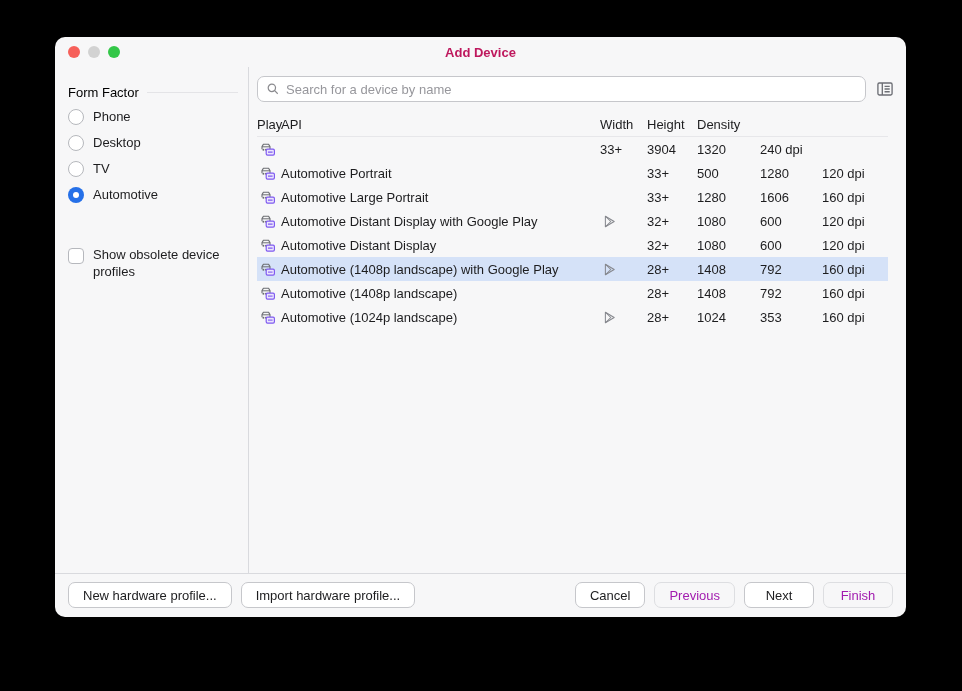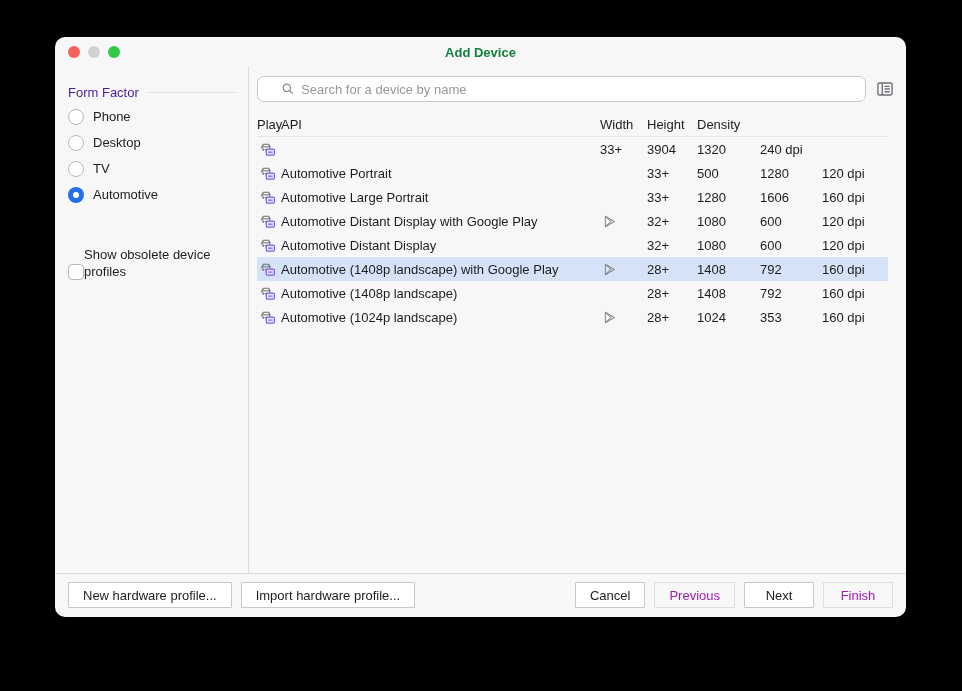--- a/index.html
+++ b/index.html
@@ -6,56 +6,56 @@
   html,body { width:962px; height:691px; background:#000; font-family:"Liberation Sans","DejaVu Sans",sans-serif; overflow:hidden; }
   .window { position:absolute; left:55px; top:37px; width:851px; height:580px; background:#f7f7f8; border-radius:10px; box-shadow:0 22px 60px rgba(0,0,0,.55); overflow:hidden; }
 
   
   .titlebar { height:30px; position:relative; display:flex; align-items:center; justify-content:center; }
   .lights { position:absolute; left:13px; top:0; bottom:0; display:flex; align-items:center; gap:8px; }
   .light { width:12px; height:12px; border-radius:50%; }
   .light.red { background:#f6605a; }
   .light.gray { background:#d2d2d2; }
   .light.green { background:#33c748; }
-  .title { font-size:13px; font-weight:700; color:#15803d; }
+  .title { font-size:13px; font-weight:700; color:#be185d; }
 
   
   .content { display:flex; height:506px; }
   .sidebar { width:194px; flex:none; border-right:1px solid #d9dade; padding:10px 0 0 13px; }
-  .section-label { display:flex; align-items:center; gap:8px; font-size:13px; color:#4c1d95; margin-top:8px; }
+  .section-label { display:flex; align-items:center; gap:8px; font-size:13px; color:#000000; margin-top:8px; }
   .section-label::after { content:''; flex:1; height:1px; background:#e4e4e7; margin-right:10px; }
   .radio-list { margin-top:9px; }
   .radio-row { display:flex; align-items:flex-start; gap:9px; height:26px; cursor:default; }
   .radio { width:16px; height:16px; border-radius:50%; background:#fff; border:1px solid #b6b8bd; flex:none; position:relative; }
   .radio.selected { background:#2570e8; border:none; }
   .radio.selected::after { content:''; position:absolute; left:5px; top:5px; width:6px; height:6px; background:#fff; border-radius:50%; }
   .radio-label { font-size:13px; color:#1d1d1f; }
-  .checkbox-row { display:flex; margin-top:33px; padding-right:16px;align-items:flex-end; }
+  .checkbox-row { display:flex; gap:9px; margin-top:33px; padding-right:16px; }
   .checkbox { width:16px; height:16px; border-radius:4px; background:#fff; border:1px solid #b6b8bd; flex:none; margin-top:2px; }
   .checkbox-label { font-size:13px; line-height:17px; color:#1d1d1f; }
 
   .main { flex:1; min-width:0; padding:9px 8px 0 8px; }
   .search-row { display:flex; align-items:center; }
-  .search-box { flex:1; height:26px; background:#fff; border:1px solid #c6c7cb; border-radius:7px; display:flex; align-items:center; padding:0 23px; gap:6px; }
+  .search-box { flex:1; height:26px; background:#fff; border:1px solid #c6c7cb; border-radius:7px; display:flex; align-items:center; padding:0 8px; gap:6px; }
   .search-box input { border:none; outline:none; background:transparent; flex:1; font-size:13px; color:#1d1d1f; font-family:inherit; }
   .search-box input::placeholder { color:#97979c; }
   .panel-btn { width:26px; height:26px; margin-left:6px; display:flex; align-items:center; justify-content:center; border-radius:5px; }
 
   .thead, .trow { display:grid; grid-template-columns:24px 1fr 47px 50px 63px 62px 66px; height:24px; align-items:center; font-size:13px; color:#1d1d1f; }
   .thead { margin:11px 10px 0 0; border-bottom:1px solid #e7e7ea; }
   .tbody { margin-right:10px; }
   .thead .name-col { grid-column:2; }
   .trow.selected { background:#d5e2f8; }
   .icon-cell { padding-left:3px; display:flex; align-items:center; }
   .name-cell { white-space:nowrap; overflow:hidden; }
   .play-cell { display:flex; align-items:center; padding-left:2px; }
 
   
   .footer { height:43px; border-top:1px solid #d9dade; display:flex; align-items:center; padding:0 13px; gap:9px; }
-  .btn { height:26px; padding:0 14px; background:#fff; border:1px solid #c6c7cb; border-radius:1px; font-size:13px; color:#1d1d1f; display:flex; align-items:center; justify-content:center; cursor:default; }
+  .btn { height:26px; padding:0 14px; background:#fff; border:1px solid #c6c7cb; border-radius:7px; font-size:13px; color:#1d1d1f; display:flex; align-items:center; justify-content:center; cursor:default; }
   .btn.dlg { min-width:70px; }
   .btn.disabled { background:transparent; border-color:#dddee1; color:#a21caf; }
   .spacer { flex:1; }
 </style>
 </head>
 <body>
 
 <div class="window">
 
   <div class="titlebar">

